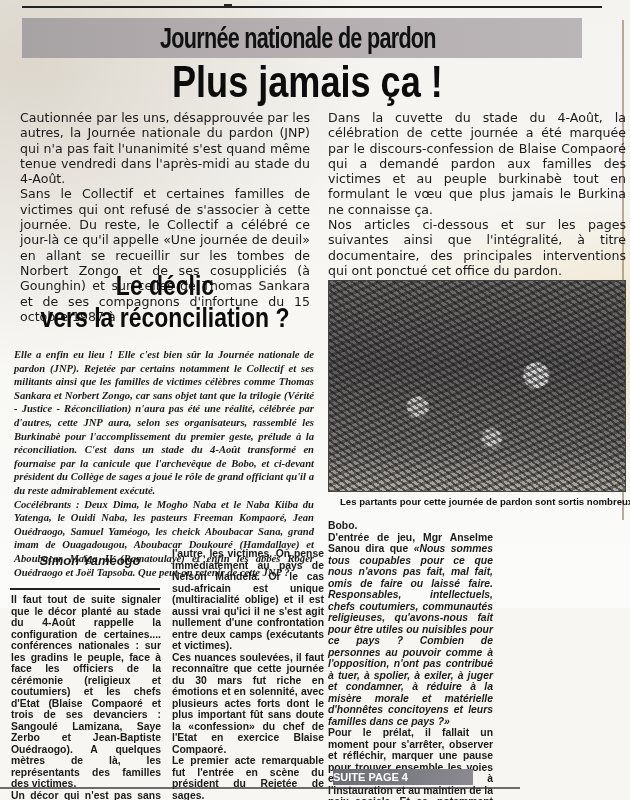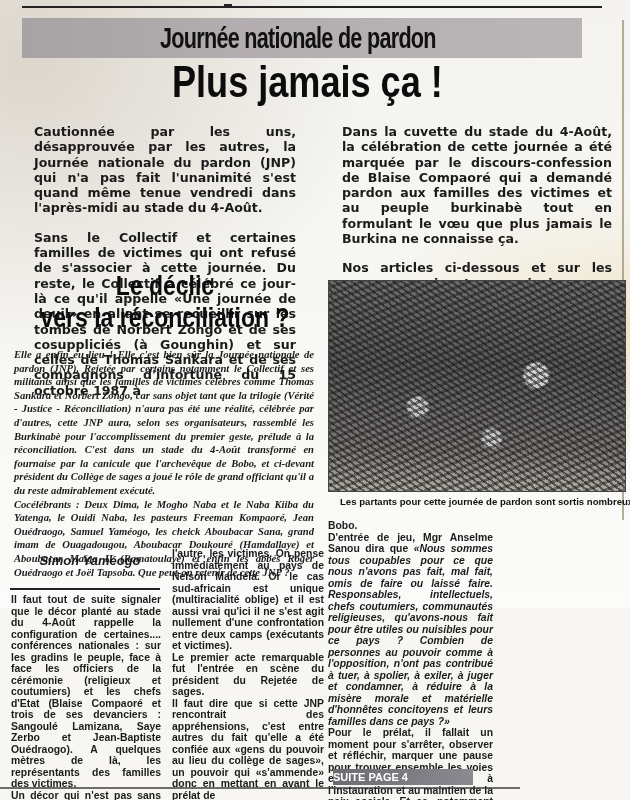--- a/index.html
+++ b/index.html
@@ -29,21 +29,21 @@
   }
   .headline {
     position:absolute; left:172px; top:58px; width:460px; height:48px;
     font-family:"Liberation Sans", sans-serif; font-weight:bold;
     font-size:44px; line-height:48px; white-space:nowrap; color:#0c0c0c;
     transform:scaleX(0.82); transform-origin:left center;
   }
   .intro {
     position:absolute; font-size:12.6px; line-height:15.3px; color:#1b1b1b; text-align:justify;
   }
-  .intro p { margin:14px;font-weight:bold; }
+  .intro p { margin:0; }
   .intro-left { left:20px; top:110px; width:290px; }
   .intro-right { left:328px; top:110px; width:298px; }
   .sub-headline {
     position:absolute; left:0px; top:270px; width:330px; text-align:center;
     font-family:"Liberation Sans", sans-serif; font-weight:bold; color:#0c0c0c;
     font-size:28px; line-height:32px;
   }
   .sub-headline span { display:block; transform:scaleX(0.82); }
   .chapo {
     position:absolute; left:14px; top:348px; width:300px;
@@ -130,20 +130,21 @@
   <div class="byline-rule"></div>
 
   <div class="col col-1">
     <p>Il faut tout de suite signaler que le décor planté au stade du 4-Août rappelle la configuration de certaines.... conférences nationales : sur les gradins le peuple, face à face les officiers de la cérémonie (religieux et coutumiers) et les chefs d'Etat (Blaise Compaoré et trois de ses devanciers : Sangoulé Lamizana, Saye Zerbo et Jean-Baptiste Ouédraogo). A quelques mètres de là, les représentants des familles des victimes.</p>
     <p>Un décor qui n'est pas sans rappeler ces fameuses tribunes d'aveux, même si l'on s'évertue à le réfuter.</p>
 
   </div>
 
   <div class="col col-2">
     <p>l'autre, les victimes. On pense immédiatement au pays de Nelson Mandela. Or le cas sud-africain est unique (multiracialité oblige) et il est aussi vrai qu'ici il ne s'est agit nullement d'une confrontation entre deux camps (exécutants et victimes).</p>
+    <p>Ces nuances soulevées, il faut reconnaître que cette journée du 30 mars fut riche en émotions et en solennité, avec plusieurs actes forts dont le plus important fût sans doute la «confession» du chef de l'Etat en exercice Blaise Compaoré.</p>
     <p>Le premier acte remarquable fut l'entrée en scène du président du Rejetée de sages.</p>
     <p>Il faut dire que si cette JNP rencontrait des appréhensions, c'est entre autres du fait qu'elle a été confiée aux «gens du pouvoir au lieu du collège de sages», un pouvoir qui «s'ammende» donc en mettant en avant le prélat de</p>
   </div>
 
   <div class="col col-3">
     <p>Bobo.</p>
     <p>
       <span>D'entrée de jeu, Mgr Anselme Sanou dira que </span><span class="it">«Nous sommes tous coupables pour ce que nous n'avons pas fait, mal fait, omis de faire ou laissé faire. Responsables, intellectuels, chefs coutumiers, communautés religieuses, qu'avons-nous fait pour être utiles ou nuisibles pour ce pays ? Combien de personnes au pouvoir comme à l'opposition, n'ont pas contribué à tuer, à spolier, à exiler, à juger et condamner, à réduire à la misère morale et matérielle d'honnêtes concitoyens et leurs familles dans ce pays ?»</span>
     </p>
     <p>Pour le prélat, il fallait un moment pour s'arrêter, observer et réfléchir, marquer une pause pour trouver ensemble les voies et moyens conduisant à l'instauration et au maintien de la paix sociale. Et ce, notamment par les voies de la justice, de la vérité et surtout de l'humilité qui</p>

